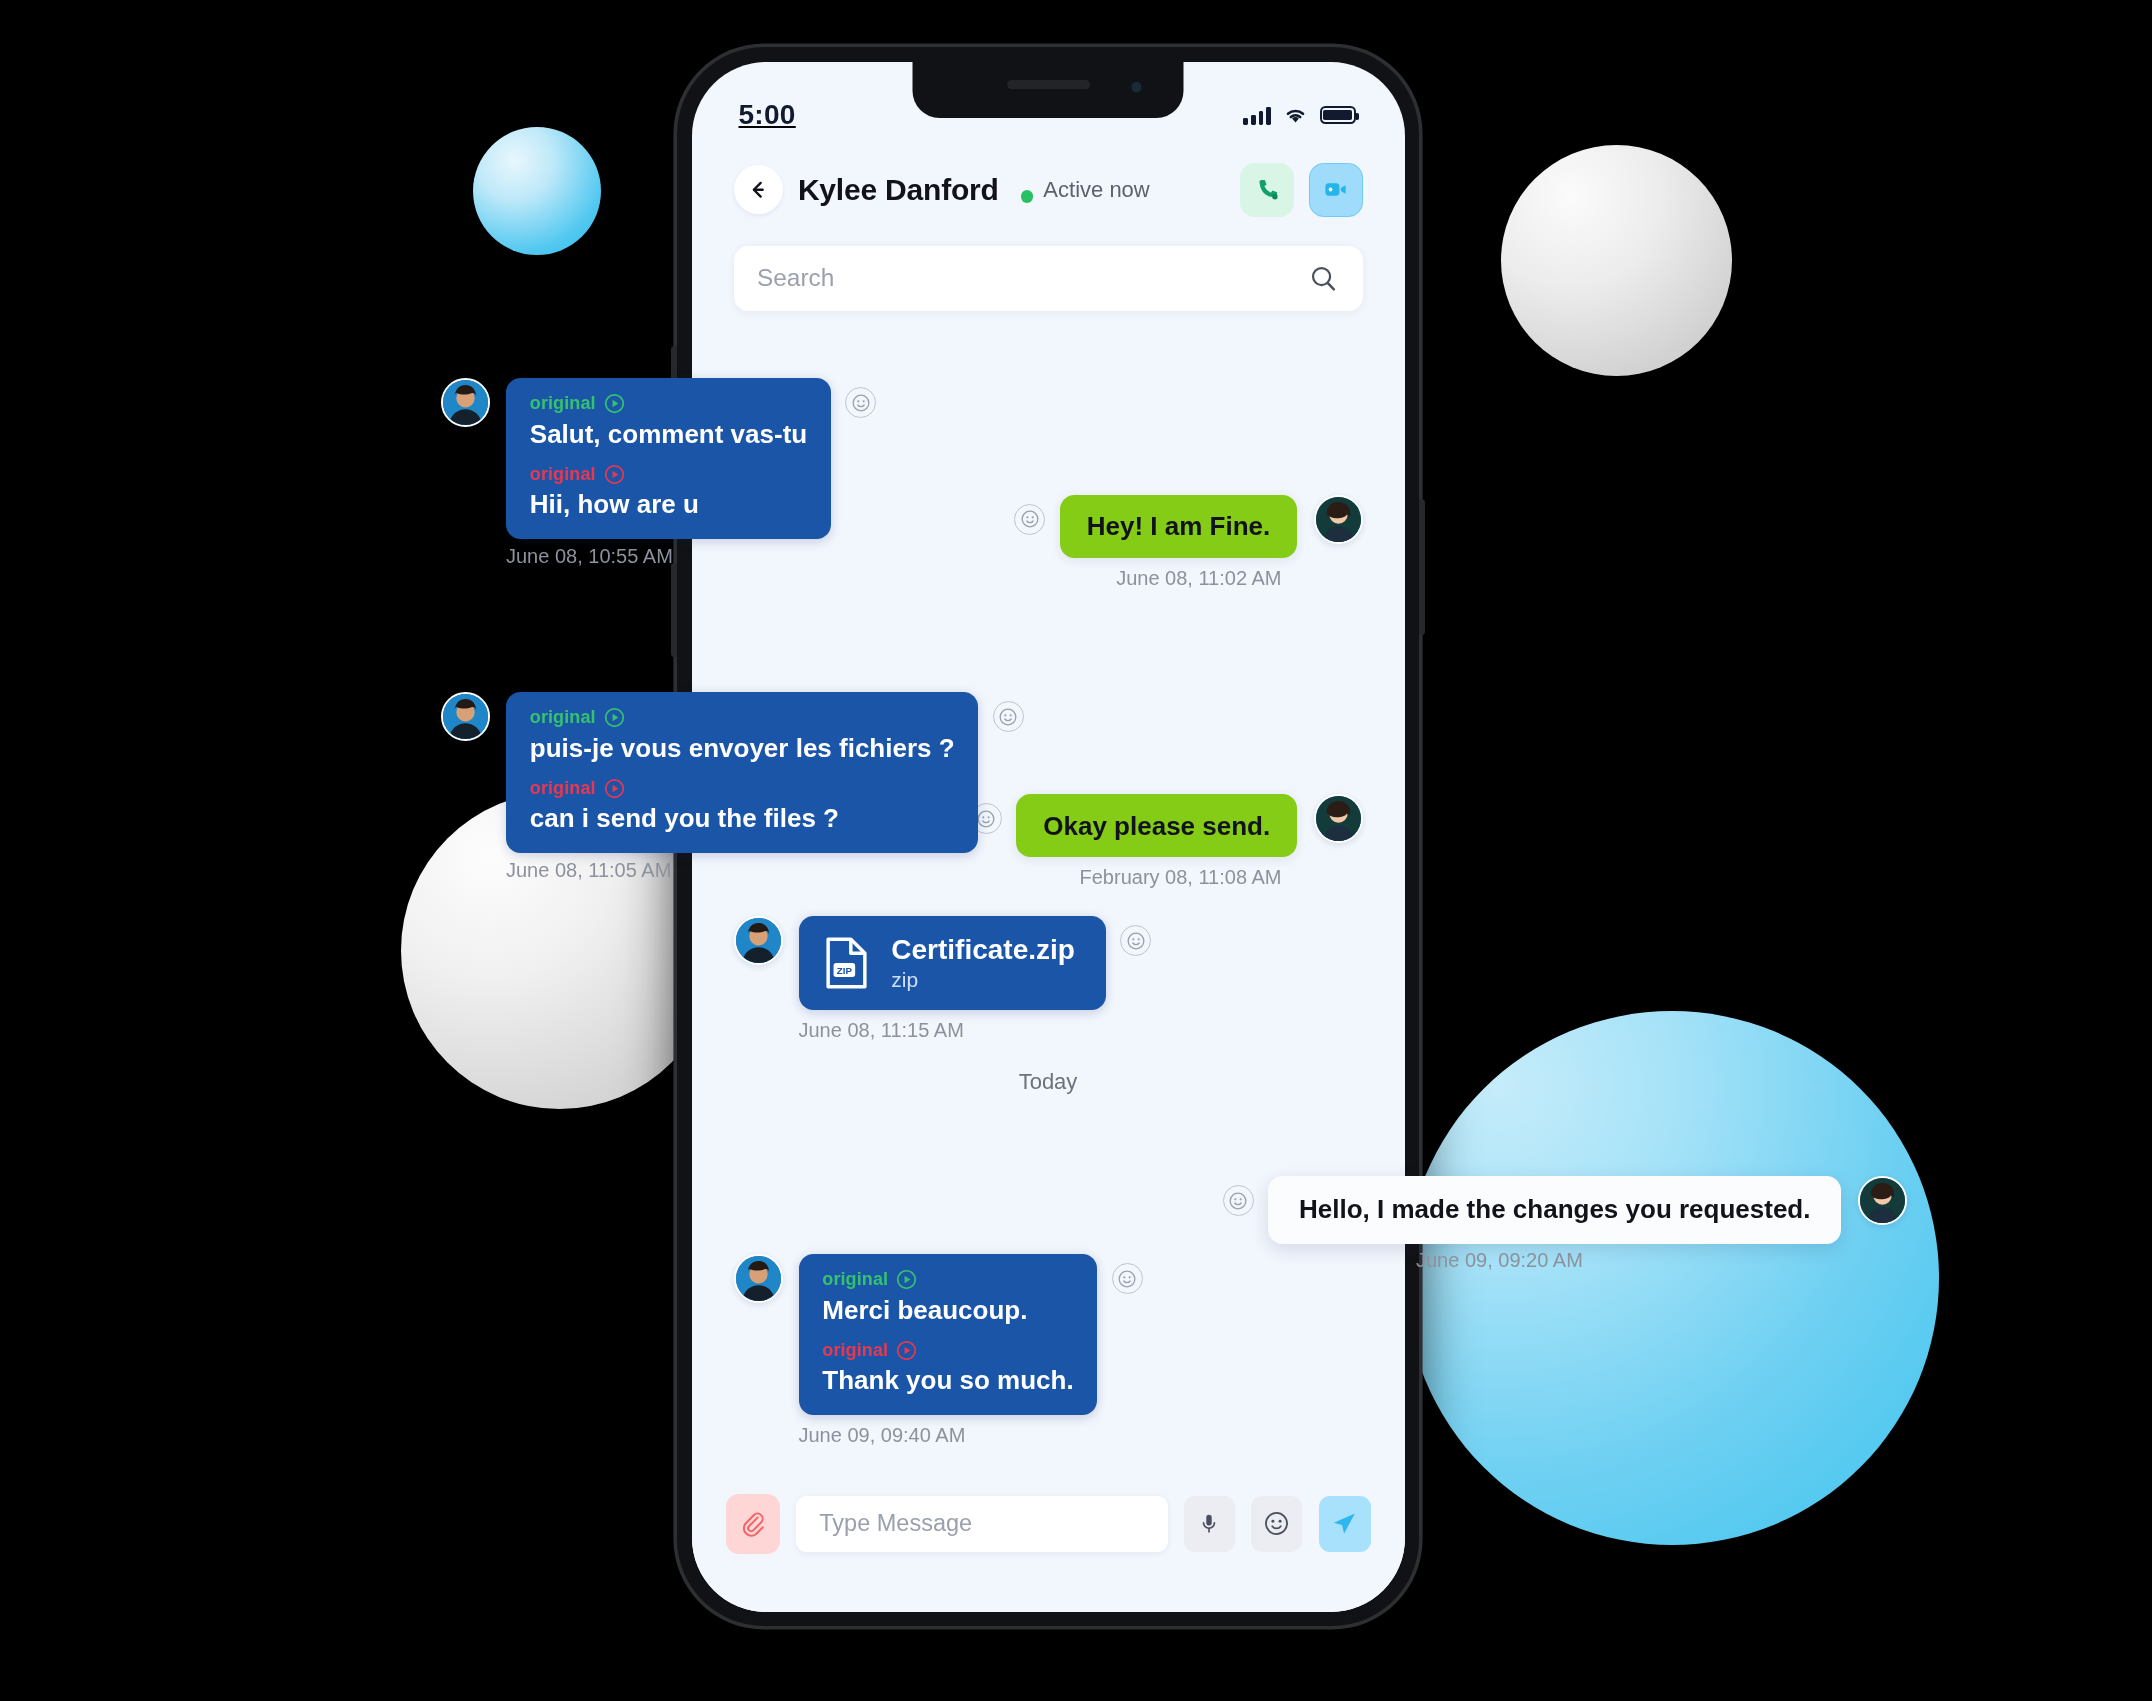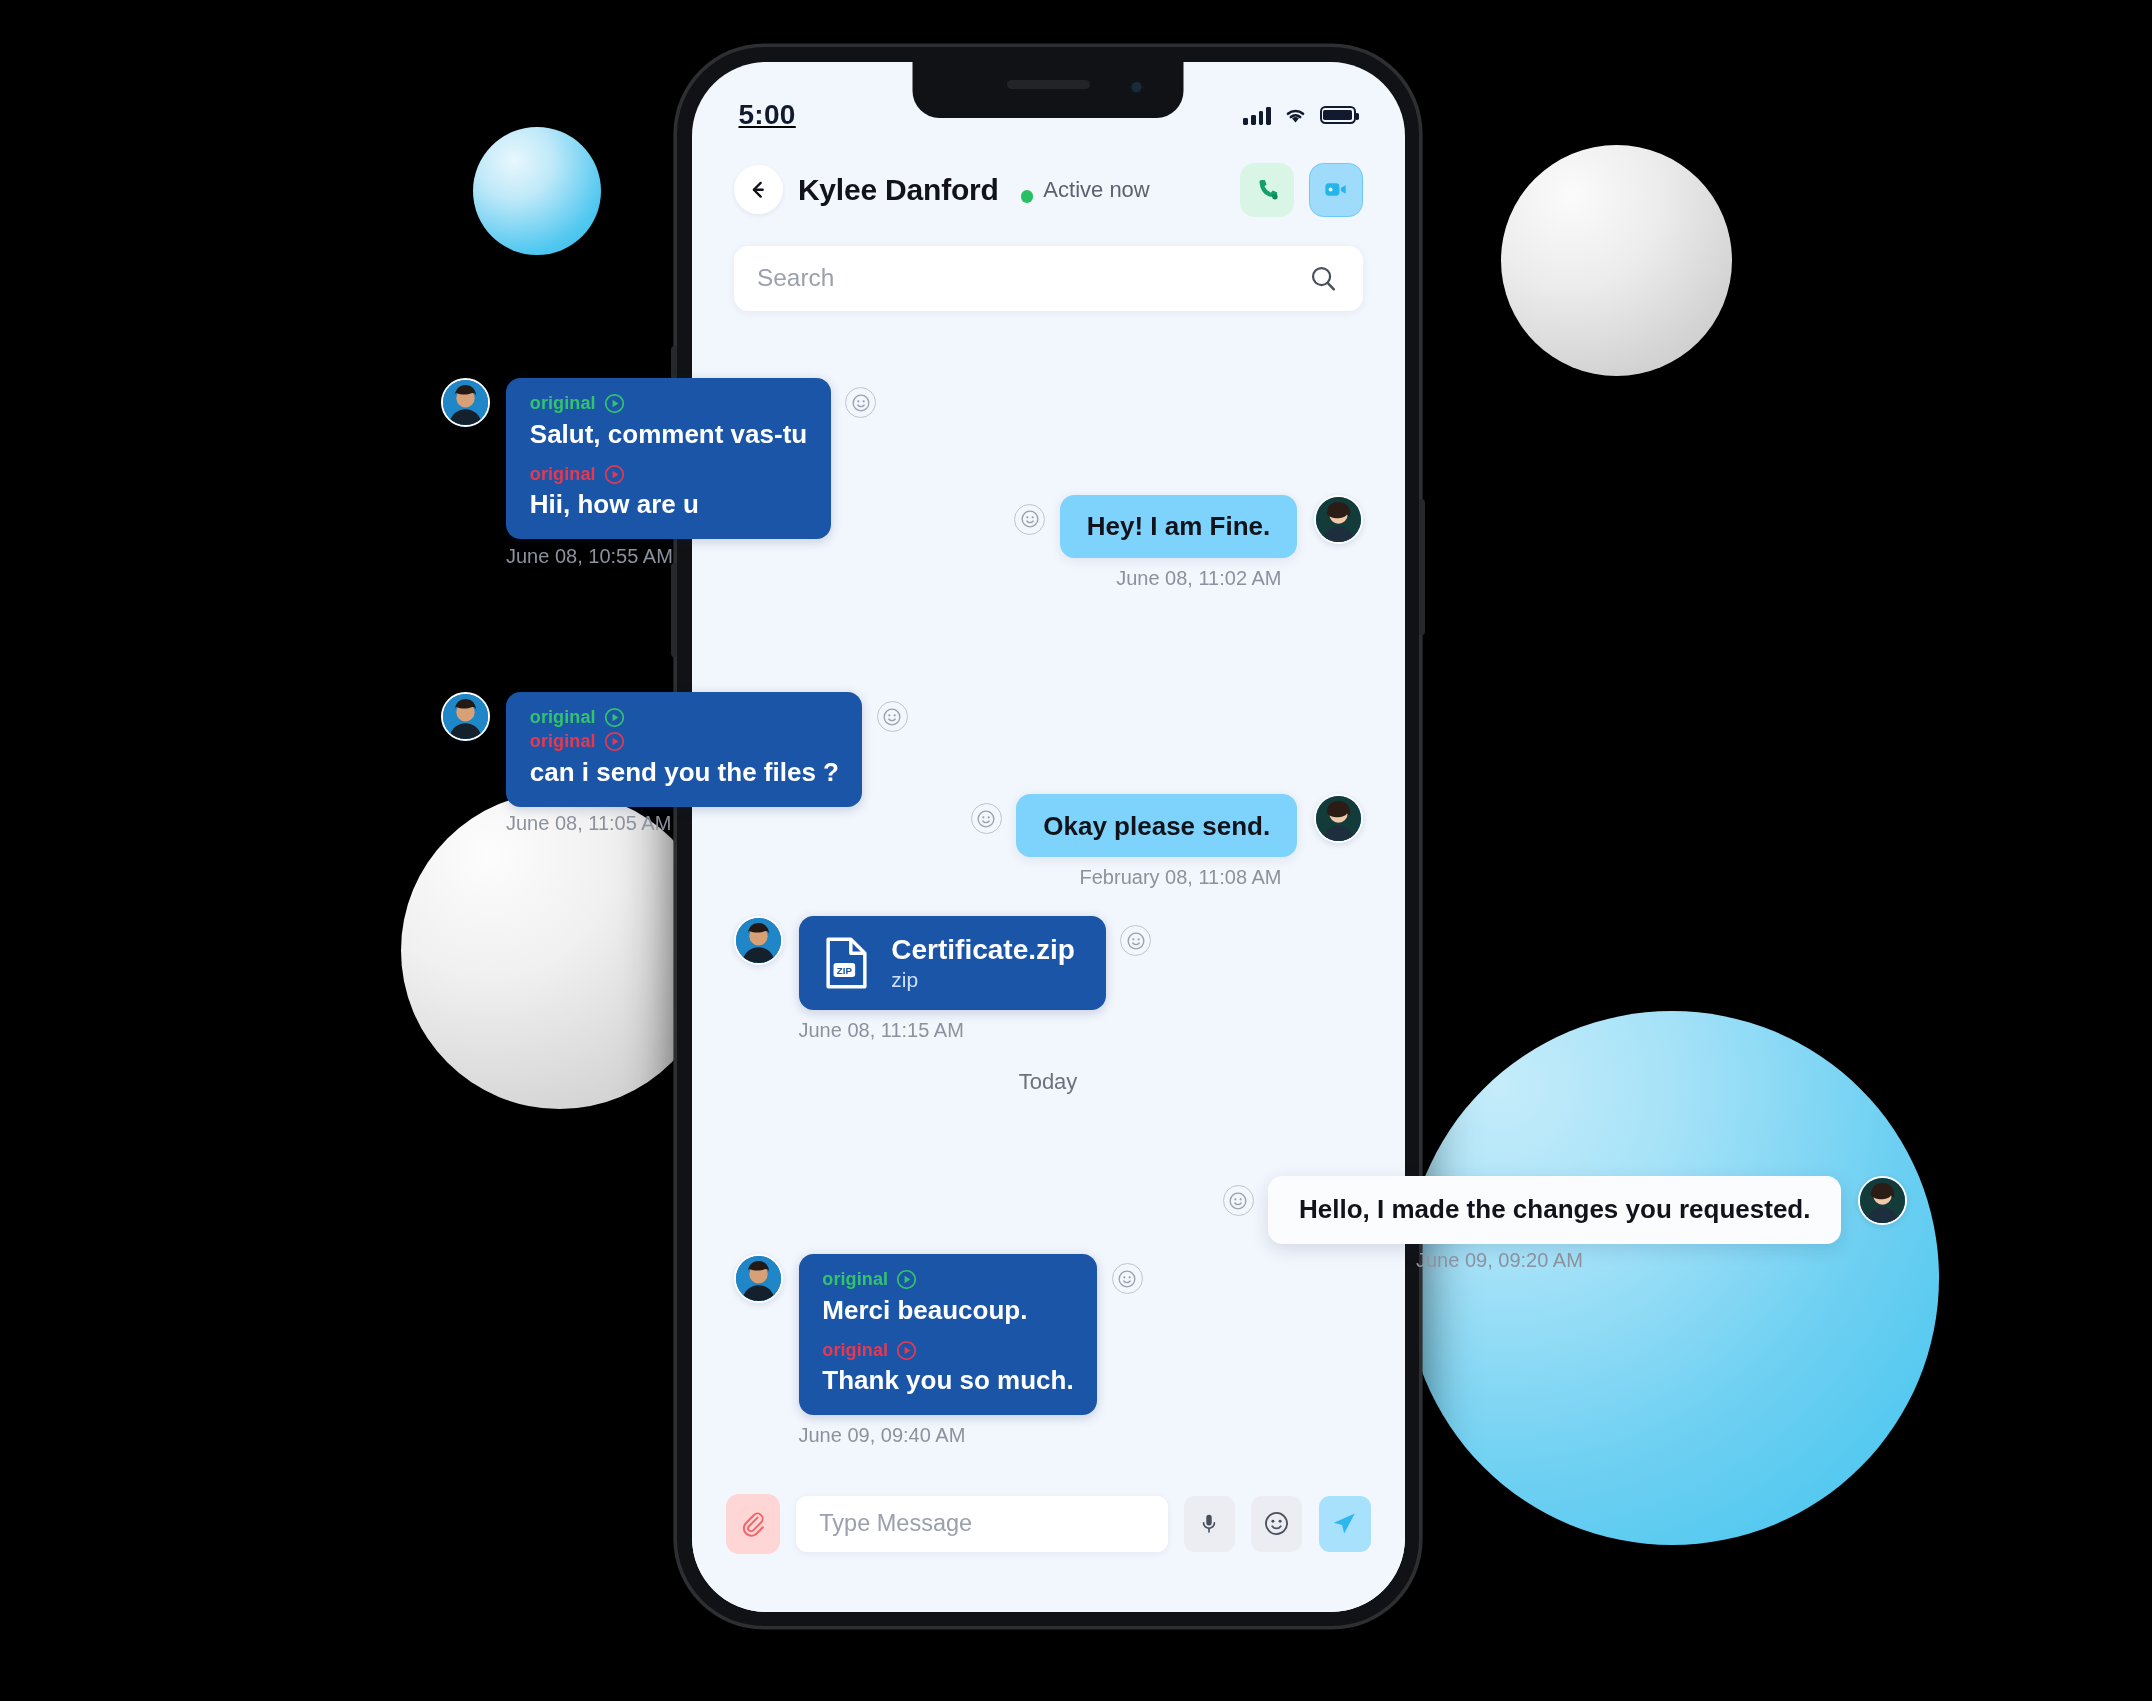--- a/index.html
+++ b/index.html
@@ -107,21 +107,21 @@
     background:#1f6fb5; }
   .avatar svg { display:block; width:100%; height:100%; }
   .react { width:31px; height:31px; border-radius:50%; border:1.8px solid #bfc4cf;
     flex:none; margin:9px 0 0 14.5px; display:flex; align-items:center; justify-content:center; }
   .row.out .react { margin:9px 14.5px 0 0; }
   .react svg { width:20px; height:20px; }
 
   .bubble-in { background:#1a55a8; color:#fff; border-radius:14.5px;
     padding:15.4px 23.5px 17px 23.5px; margin-left:16.3px; max-width:none;
     box-shadow:0 2.7px 11px rgba(12,40,90,.18); }
-  .bubble-out { background:#7dd3fc; color:#12131a; border-radius:14.5px;
+  .bubble-out { background:#84cc16; color:#12131a; border-radius:14.5px;
     padding:14.5px 27px; margin-right:16.3px;
     box-shadow:0 2.7px 11px rgba(30,60,110,.09); }
   .bubble-out .txt { font-size:26px; font-weight:700; line-height:1.32; white-space:pre-line; }
 
   .orig-line { display:flex; align-items:center; gap:8.1px; margin-bottom:2.7px; }
   .orig-label { font-size:18px; font-weight:600; letter-spacing:0.1px;text-align:center; }
   .orig-green .orig-label { color:#34c26e; }
   .orig-red   .orig-label { color:#e8384f; }
   .play { width:21px; height:21px; }
   .msg-text { font-size:26px; font-weight:700; line-height:1.34; white-space:nowrap; }
@@ -466,20 +466,21 @@
         </svg>
       </div>
       <div class="bubble-in">
         <div class="orig-line orig-green">
           <span class="orig-label">original</span>
           <svg class="play" viewBox="0 0 24 24">
             <circle cx="12" cy="12" r="10" stroke="#34c26e" stroke-width="2" fill="none"></circle>
             <path d="M9.8 7.8 16.4 12l-6.6 4.2Z" fill="#34c26e"></path>
           </svg>
         </div>
+        <div class="msg-text">puis-je vous envoyer les fichiers ?</div>
         <div class="orig-line orig-red">
           <span class="orig-label">original</span>
           <svg class="play" viewBox="0 0 24 24">
             <circle cx="12" cy="12" r="10" stroke="#e8384f" stroke-width="2" fill="none"></circle>
             <path d="M9.8 7.8 16.4 12l-6.6 4.2Z" fill="#e8384f"></path>
           </svg>
         </div>
         <div class="msg-text">can i send you the files ?</div>
       </div>
       <div class="react">

